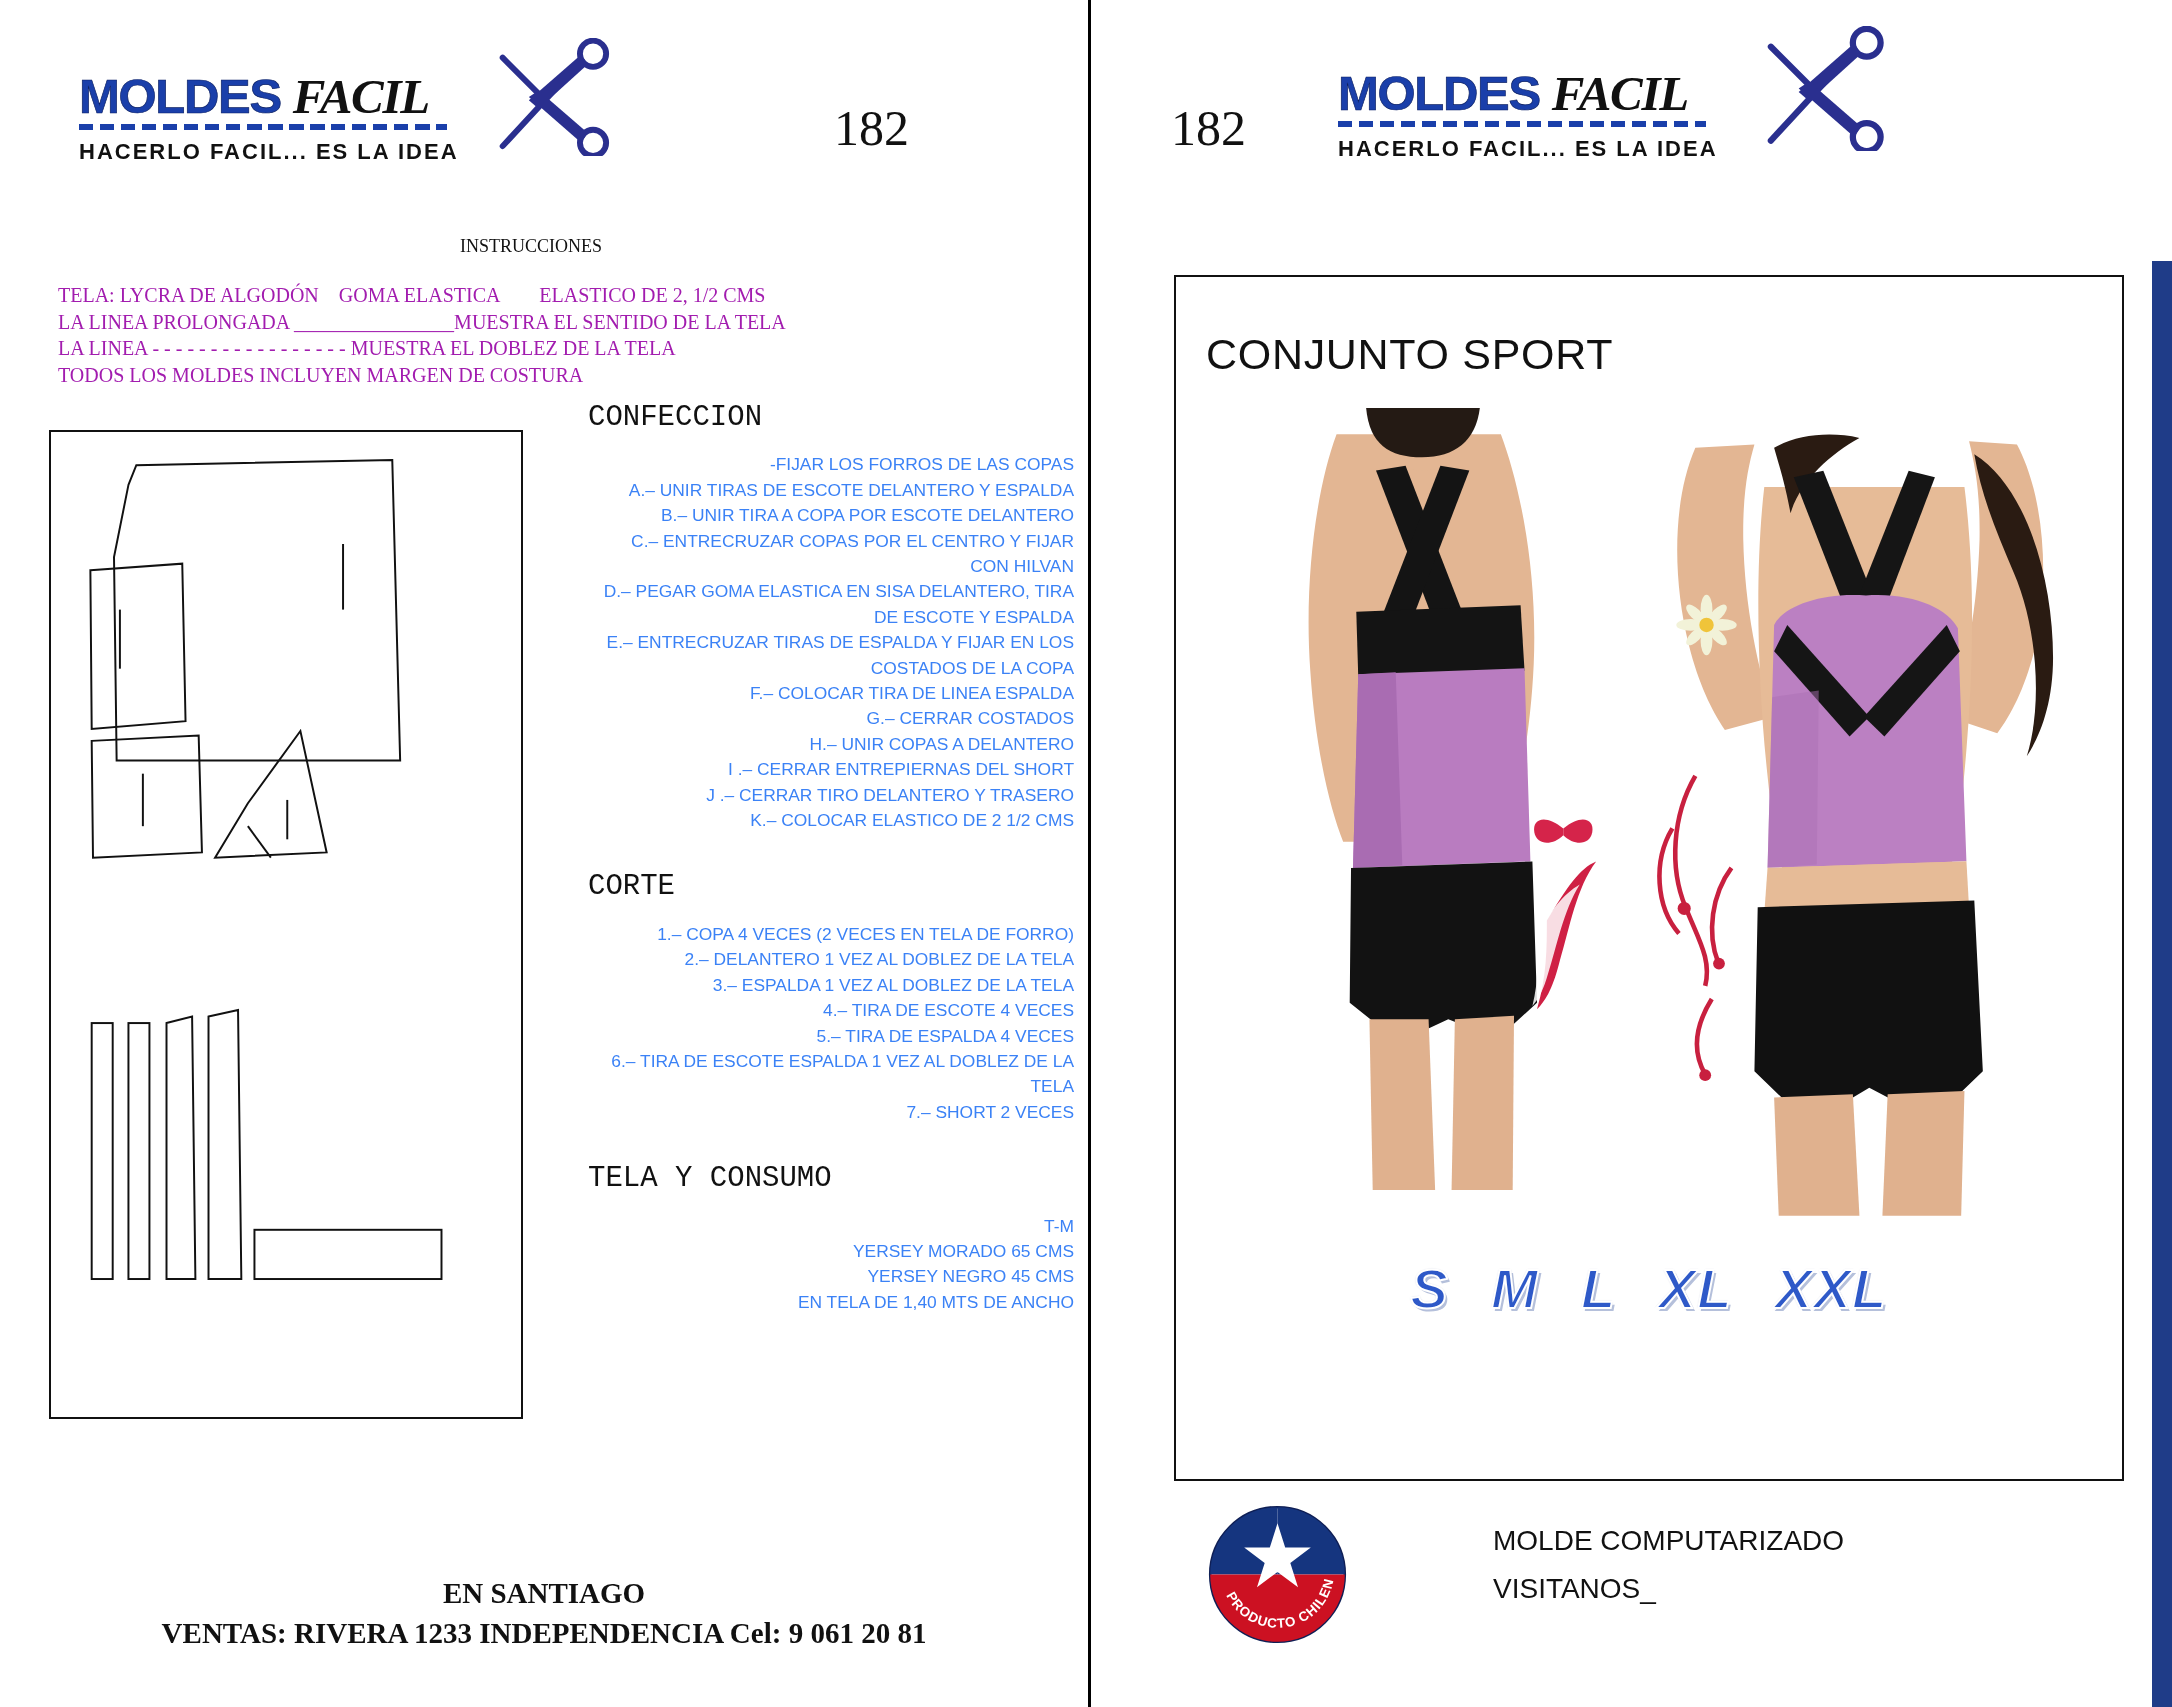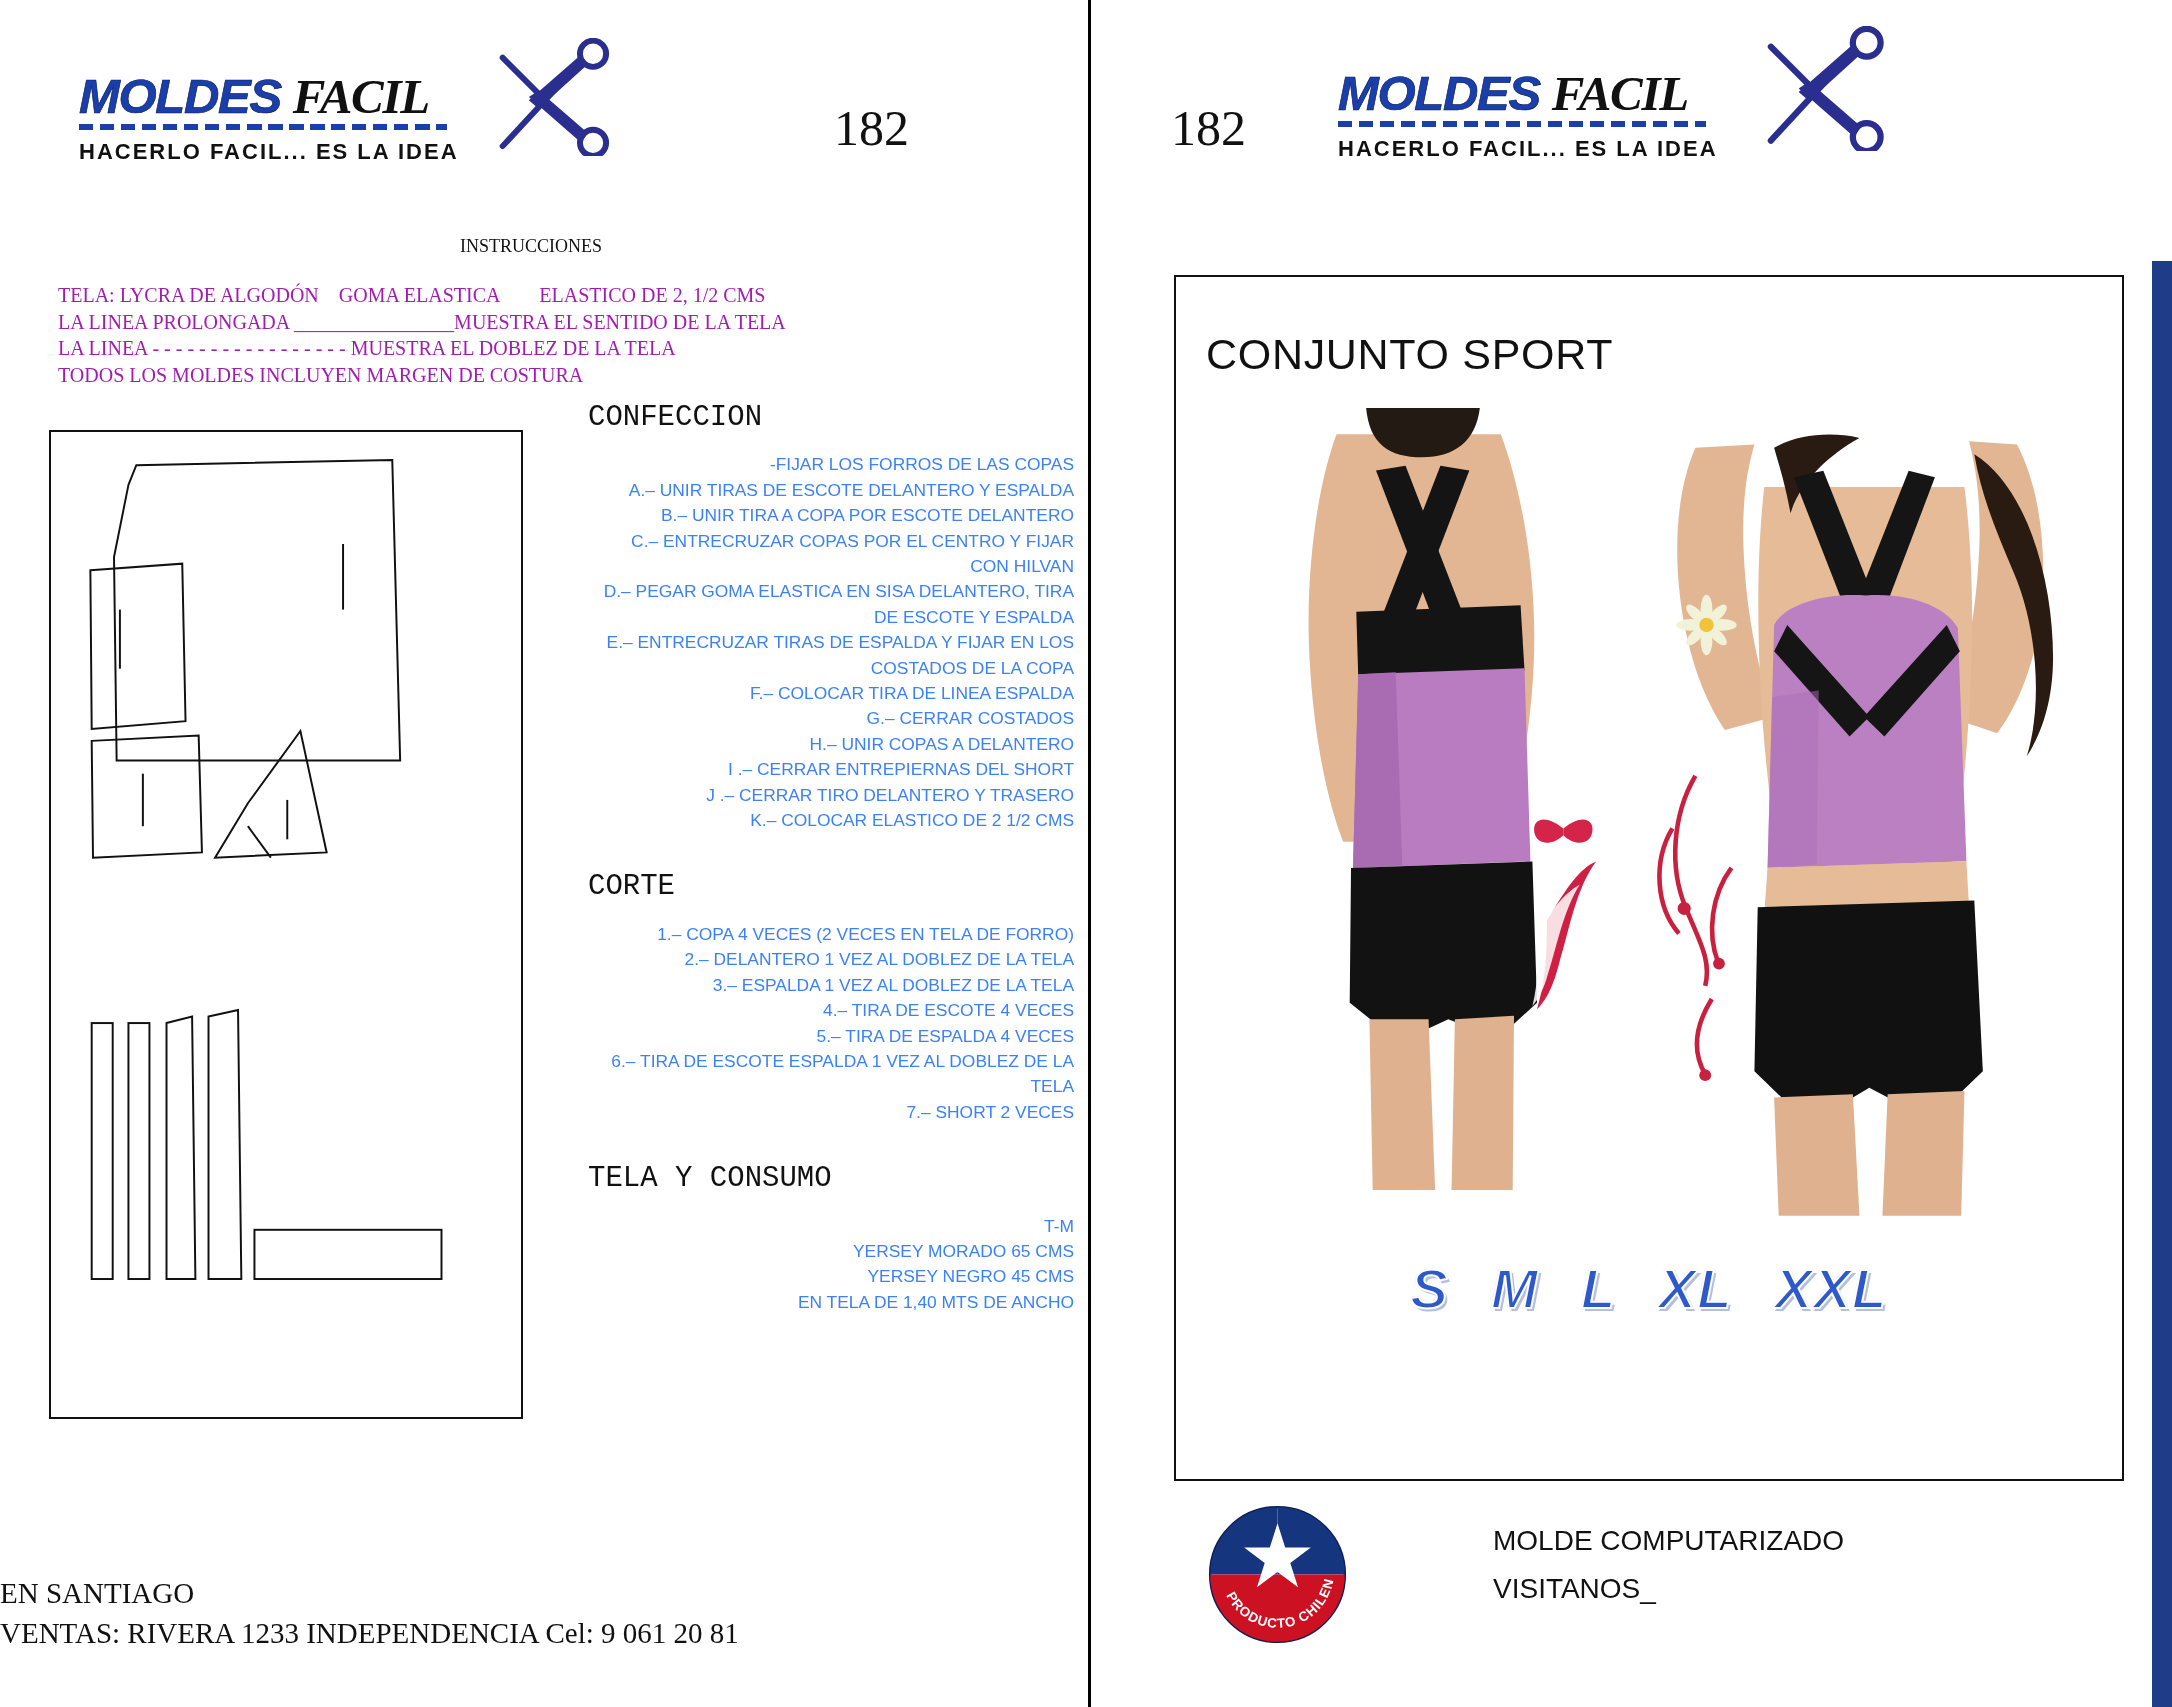--- a/index.html
+++ b/index.html
@@ -51,21 +51,20 @@
     position: absolute;
     left: 0; top: 0;
     width: 1088px; height: 1707px;
   }
   .logo-block {
     position: absolute;
   }
   .logo-moldes {
     font-family: "Liberation Sans", sans-serif;
     font-weight: bold;
-    font-style: italic;
     font-size: 49px;
     letter-spacing: -1.3px;
     color: #1a3faa;
     -webkit-text-stroke: 0.7px #0b1f63;
     display: inline-block;
   }
   .logo-facil {
     font-family: Liberation Serif, serif;
     font-weight: bold;
     font-style: italic;
@@ -154,23 +153,24 @@
     text-align: right;
   }
   .sec-body div { white-space: normal; }
   .spacer-lg { height: 37px; }
 
   .footer-left {
     position: absolute;
     left: 0;
     top: 1577px;
     width: 1088px;
-    text-align: left;
+    text-align: center;
     font-family: "Liberation Serif", serif;
     color: #111;
+    font-weight: bold;
   }
   .footer-left .l1 { font-size: 29px; }
   .footer-left .l2 { font-size: 29px; margin-top: 6.6px; }
 
   
   .right {
     position: absolute;
     left: 1092px; top: 0;
     width: 1081px; height: 1707px;
   }

